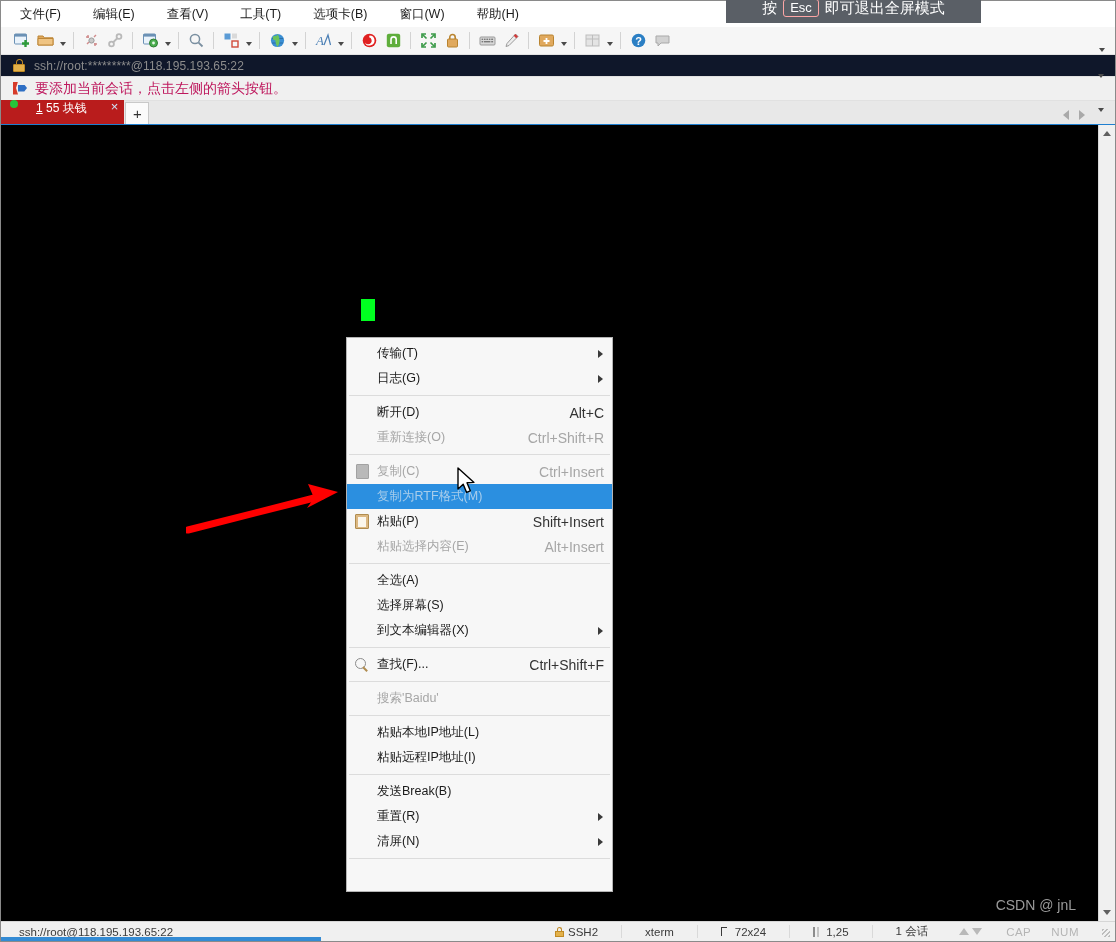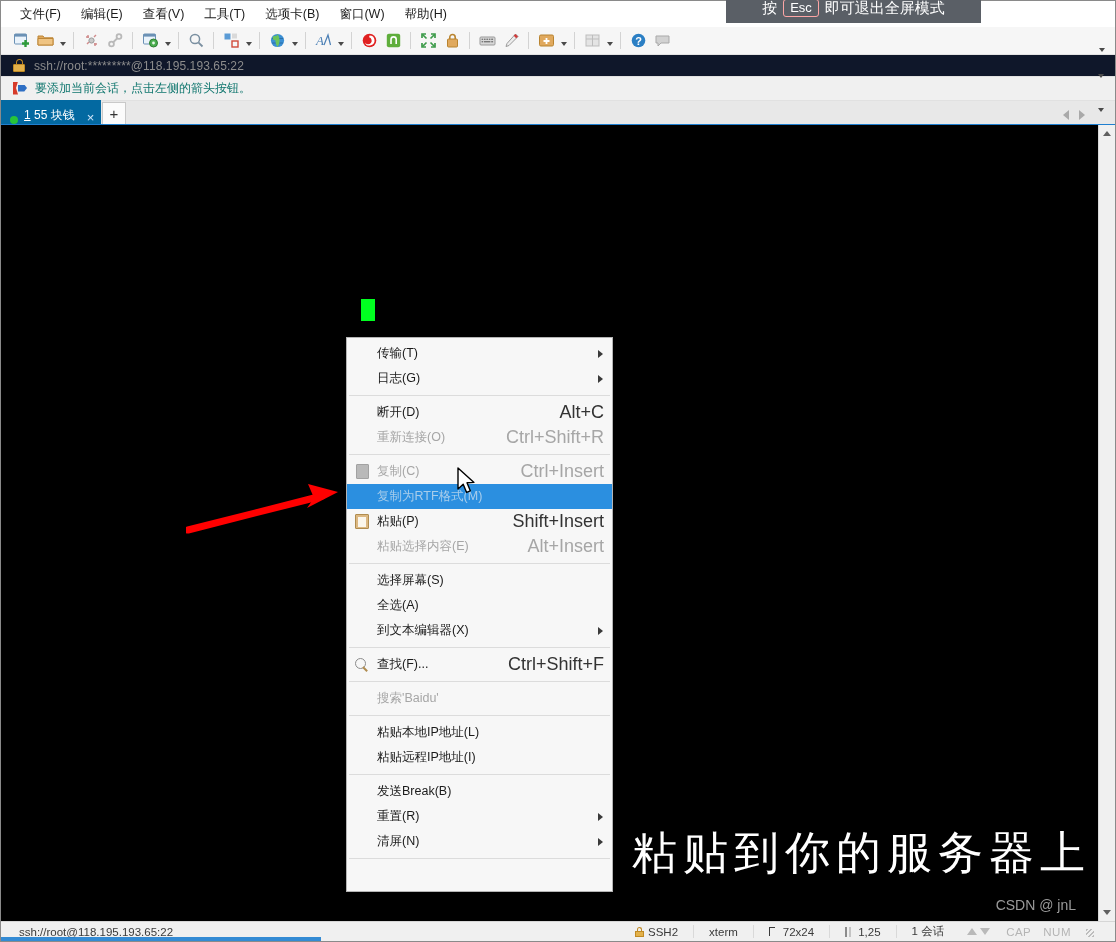--- a/index.html
+++ b/index.html
@@ -50,21 +50,21 @@
     padding-top: 2px;
   }
   .fs-hint .key {
     border: 1px solid #fca5a5; border-radius: 3px;
     padding: 1px 6px 2px; font-size: 13px; line-height: 1;
   }
 
   
   .menubar {
     height: 26px; background: #ffffff; display: flex; align-items: center;
-    padding-left: 10px; gap: 2px; flex: 0 0 26px;
+    padding-left: 10px; gap: 14px; flex: 0 0 26px;
   }
   .menubar .mitem {
     font-size: 12.5px; color: #1b1b1b; padding: 4px 9px; white-space: nowrap;
   }
 
   
   .toolbar {
     height: 28px; background: #f6f6f6; border-bottom: 1px solid #e3e3e3;
     display: flex; align-items: center; padding-left: 8px; gap: 0;
     flex: 0 0 28px; position: relative;
@@ -94,30 +94,30 @@
   .addr-caret { position:absolute; right: 9px; top: 6px; }
 
   
   .noticebar {
     height: 24px; background: #f0f0f0; border-bottom: 1px solid #e1e1e1;
     display: flex; align-items: center; padding-left: 12px; flex: 0 0 24px;
   }
   .flag-ic { width: 14px; height: 14px; position: relative; margin-right: 8px; }
   .flag-ic .f1 { position:absolute; left:0; top:0; width:5px; height:13px; background:#d63b2a; clip-path: polygon(0 0,100% 0,60% 50%,100% 100%,0 100%); }
   .flag-ic .f2 { position:absolute; left:5px; top:3px; width:9px; height:7px; background:#2e6fc4; clip-path: polygon(0 0,70% 0,100% 50%,70% 100%,0 100%); }
-  .notice-text { font-size: 12px; color: #0f766e; }
+  .notice-text { font-size: 14px; color: #be185d; }
 
   
   .tabbar {
     height: 24px; background: #e8e8e8; display: flex; align-items: flex-end;
     flex: 0 0 24px; position: relative; border-bottom: 1px solid #1f7fd0;
   }
   .tab {
-    height: 24px; background: #0369a1; color: #ffffff;
-    display: flex; align-items: flex-end; gap: 6px; padding: 0 6px 0 9px;
+    height: 24px; background: #b91c1c; color: #ffffff;
+    display: flex; align-items: flex-start; gap: 18px; padding: 0 6px 0 9px;
     font-size: 12px; min-width: 100px;
   }
   .tab .dot { width: 8px; height: 8px; border-radius: 50%; background: #27c43a; flex:0 0 8px; }
   .tab .tlabel { white-space: nowrap; }
   .tab .tlabel .u { text-decoration: underline; }
   .tab .tclose { color: #cfe6fa; font-size: 13px; margin-left: 6px; line-height: 1; }
   .tabadd {
     width: 24px; height: 22px; background: #fbfbfb; border: 1px solid #c9c9c9; border-bottom: none;
     display: flex; align-items: center; justify-content: center; font-size: 15px; color: #333;
     margin-left: 1px;
@@ -176,21 +176,21 @@
     box-shadow: 2px 2px 4px rgba(0,0,0,.28);
     padding: 3px 0; z-index: 35;
     font-size: 12.5px; color: #1b1b1b;
   }
   .ctx-item {
     height: 25px; display: flex; align-items: center;
     padding: 0 8px 0 0; position: relative;
   }
   .ctx-item .ic { width: 30px; height: 25px; flex: 0 0 30px; display:flex; align-items:center; justify-content:center; }
   .ctx-item .lbl { flex: 1 1 auto; white-space: nowrap; }
-  .ctx-item .acc { color: #333; white-space: nowrap; padding-left: 14px; font-size: 18px; }
+  .ctx-item .acc { color: #333; white-space: nowrap; padding-left: 14px; font-size: 14px; }
   .ctx-item.disabled .lbl, .ctx-item.disabled .acc { color: #a6a6a6; }
   .ctx-item.hl { background: #2b8fe0; }
   .ctx-item.hl .lbl, .ctx-item.hl .acc { color: #a8cdeb; }
   .ctx-item .sub {
     position: absolute; right: 9px; top: 50%; transform: translateY(-50%);
     width: 0; height: 0; border-top: 4px solid transparent; border-bottom: 4px solid transparent;
     border-left: 5px solid #3a3a3a;
   }
   .ctx-sep { height: 1px; background: #dcdcdc; margin: 4px 2px 4px 2px; }
 
@@ -204,21 +204,21 @@
   
   .mouse { position: absolute; left: 455px; top: 342px; z-index: 40; pointer-events: none; }
 
   
   .statusbar {
     height: 20px; background: #f0f0f0; border-top: 1px solid #d6d6d6;
     display: flex; align-items: center; font-size: 11.5px; color: #3a3a3a;
     flex: 0 0 20px; position: relative;
   }
   .sb-left { padding-left: 18px; white-space: nowrap; }
-  .sb-right { position: absolute; right: 20px; display: flex; align-items: center; gap: 4px; }
+  .sb-right { position: absolute; right: 4px; display: flex; align-items: center; gap: 12px; }
   .sb-cell { display: flex; align-items: center; gap: 4px; padding: 0 11px; white-space: nowrap; }
   .sb-lock { width: 9px; height: 10px; position: relative; }
   .sb-lock .b { position:absolute; bottom:0; left:0; width:9px; height:6px; background:#e3b14a; border:1px solid #c08a24; }
   .sb-lock .s { position:absolute; top:0; left:2px; width:5px; height:5px; border:1.3px solid #c08a24; border-bottom:none; border-radius:3px 3px 0 0; }
   .sb-updn { display:flex; gap:3px; align-items:center; padding: 0 8px; }
   .sb-updn i { width:0;height:0;border-left:5px solid transparent;border-right:5px solid transparent; display:block;}
   .sb-updn .u { border-bottom: 7px solid #b9b9b9; }
   .sb-updn .d { border-top: 7px solid #b9b9b9; }
   .sb-cap { color:#b5b5b5; padding: 0 4px; letter-spacing: .5px; }
   .sb-grip { width: 12px; height: 12px; margin-left: 4px; position: relative; }
@@ -463,21 +463,20 @@
     </div>
     <div class="caret tb-caret">
         <i></i>
       </div>
   </div>
 
   <div class="termwrap">
     <div class="terminal">
       <div class="cursor"></div>
 
-      <div class="caption">粘贴到你的服务器上</div>
       <div class="watermark">CSDN @ jnL</div>
     </div>
     <div class="vscroll">
       <div class="arr up">
           <i></i>
         </div>
       <div class="thumb"></div>
       <div class="arr dn">
           <i></i>
         </div>
@@ -537,25 +536,25 @@
       <div class="ctx-item disabled">
         <span class="ic"></span>
         <span class="lbl">粘贴选择内容(E)</span>
         <span class="acc">Alt+Insert</span>
       </div>
 
       <div class="ctx-sep"></div>
 
       <div class="ctx-item">
         <span class="ic"></span>
+        <span class="lbl">全选(A)</span>
+      </div>
+      <div class="ctx-item">
+        <span class="ic"></span>
         <span class="lbl">选择屏幕(S)</span>
-      </div>
-      <div class="ctx-item">
-        <span class="ic"></span>
-        <span class="lbl">全选(A)</span>
       </div>
       <div class="ctx-item">
         <span class="ic"></span>
         <span class="lbl">到文本编辑器(X)</span>
         <span class="sub"></span>
       </div>
 
       <div class="ctx-sep"></div>
 
       <div class="ctx-item">

